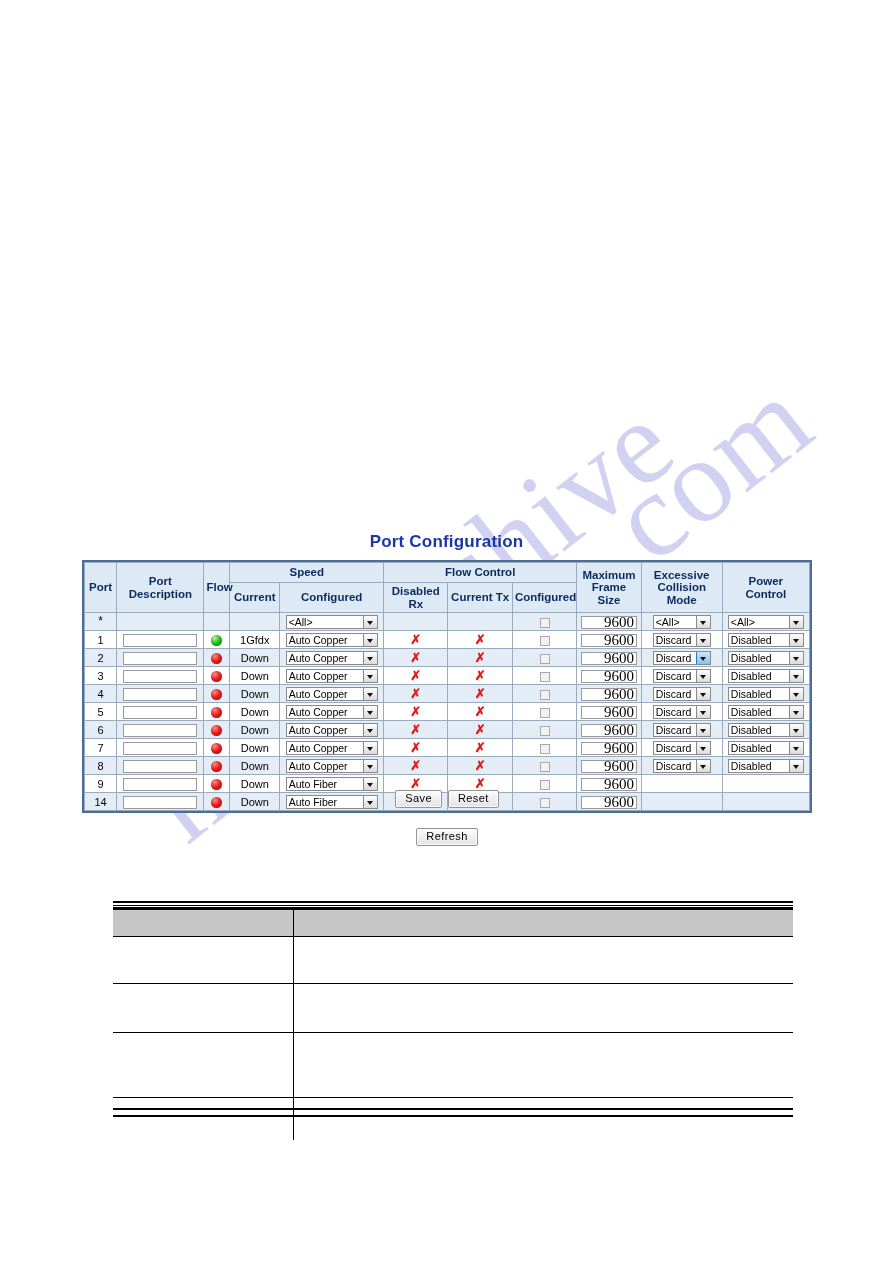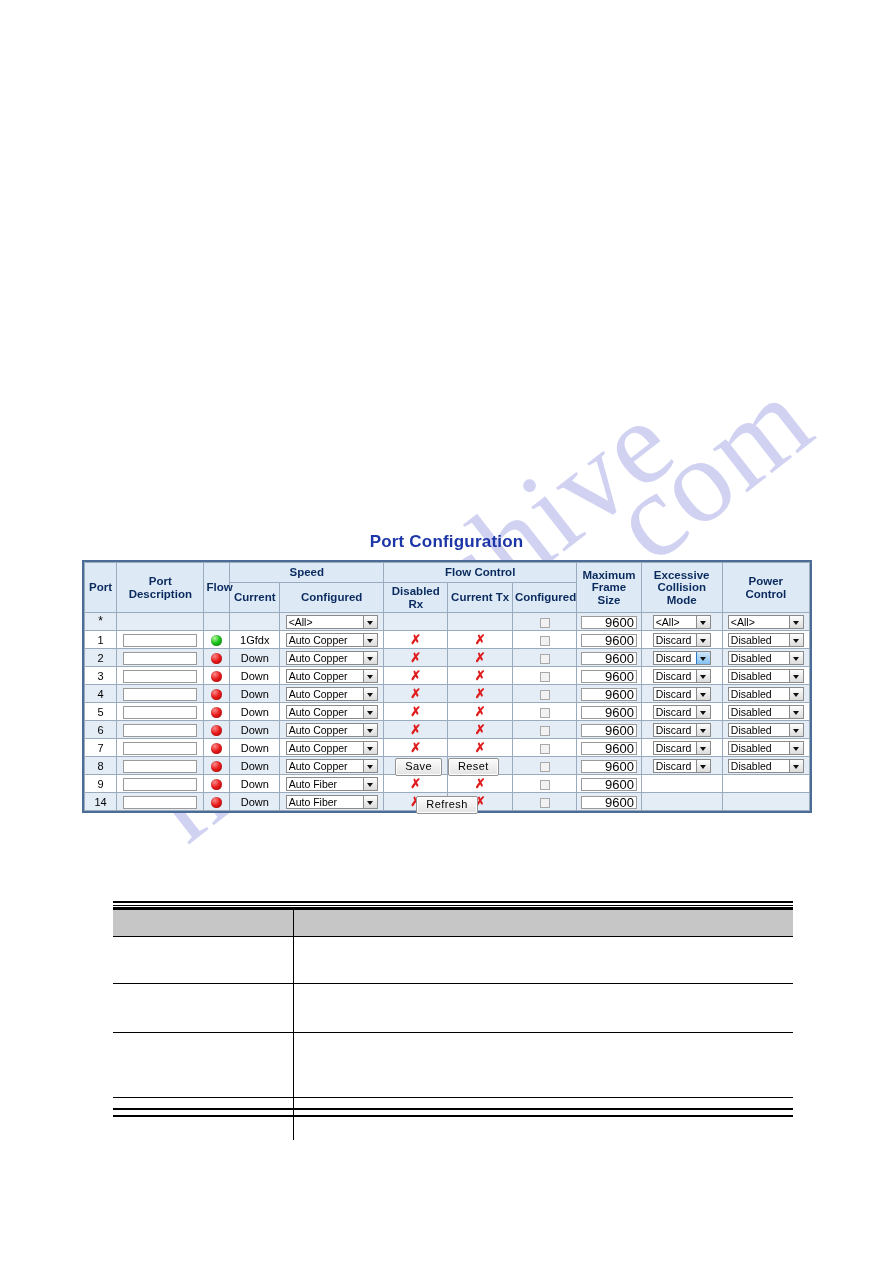--- a/index.html
+++ b/index.html
@@ -119,22 +119,22 @@
   .col-pwr    { width: 84px; }
 
   .cell-port { font-size: 11px; }
   .cell-star { font-size: 12px; letter-spacing: 0; }
 
   
   .txt {
     border: 1px solid #9a9a9a;
     background: #fff;
     height: 13px;
-    font-size: 13px;
-    font-family: Liberation Sans, sans-serif;
+    font-size: 15px;
+    font-family: Liberation Serif, serif;
     color: #000;
     box-sizing: border-box;
     padding: 0 2px;
     outline: none;
     display: inline-block;
     vertical-align: middle;
   }
   .txt-desc { width: 74px; }
   .txt-mfs  { width: 56px; text-align: right; }
 
@@ -213,21 +213,21 @@
     border: 1px solid #a9a9a9;
     background: #f2f2f2;
     box-sizing: border-box;
     vertical-align: middle;
   }
 
   
   .btn-bar {
     position: absolute;
     left: 82px;
-    top: 756px;
+    top: 788px;
     width: 730px;
     text-align: center;
     z-index: 10;
   }
   .btn-row2 { margin-top: 18px; }
   .btn {
     display: inline-block;
     border: 1px solid #939393;
     border-radius: 2px;
     background: linear-gradient(#fcfcfc, #e3e3e3);

